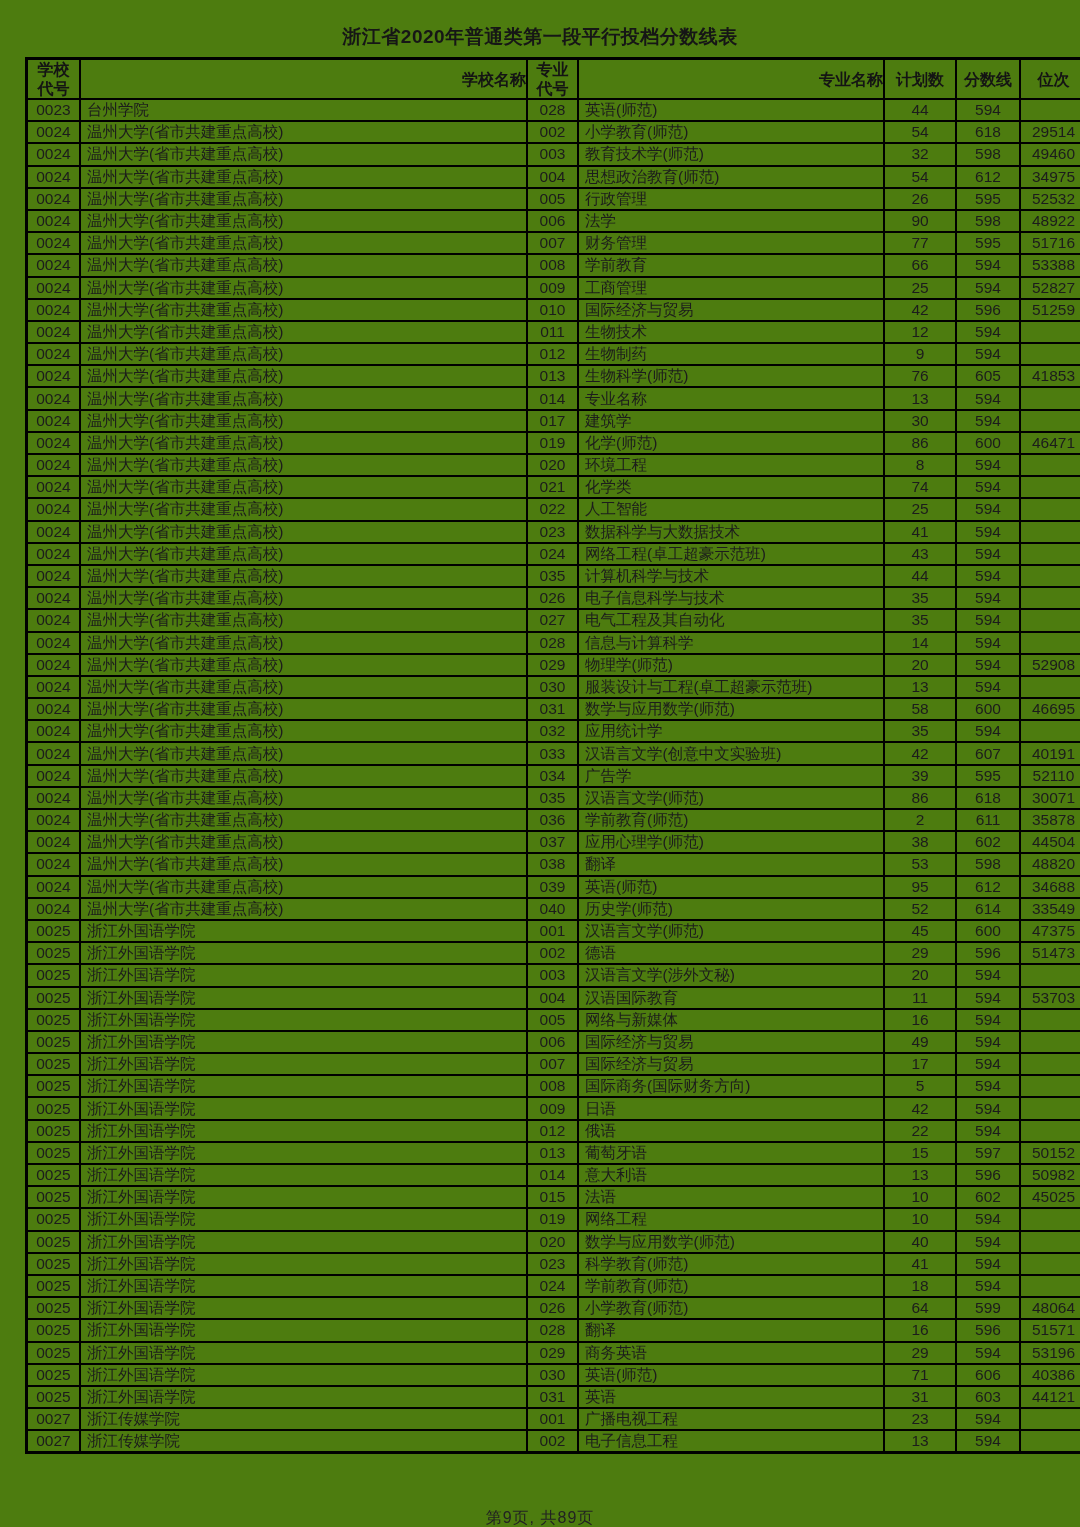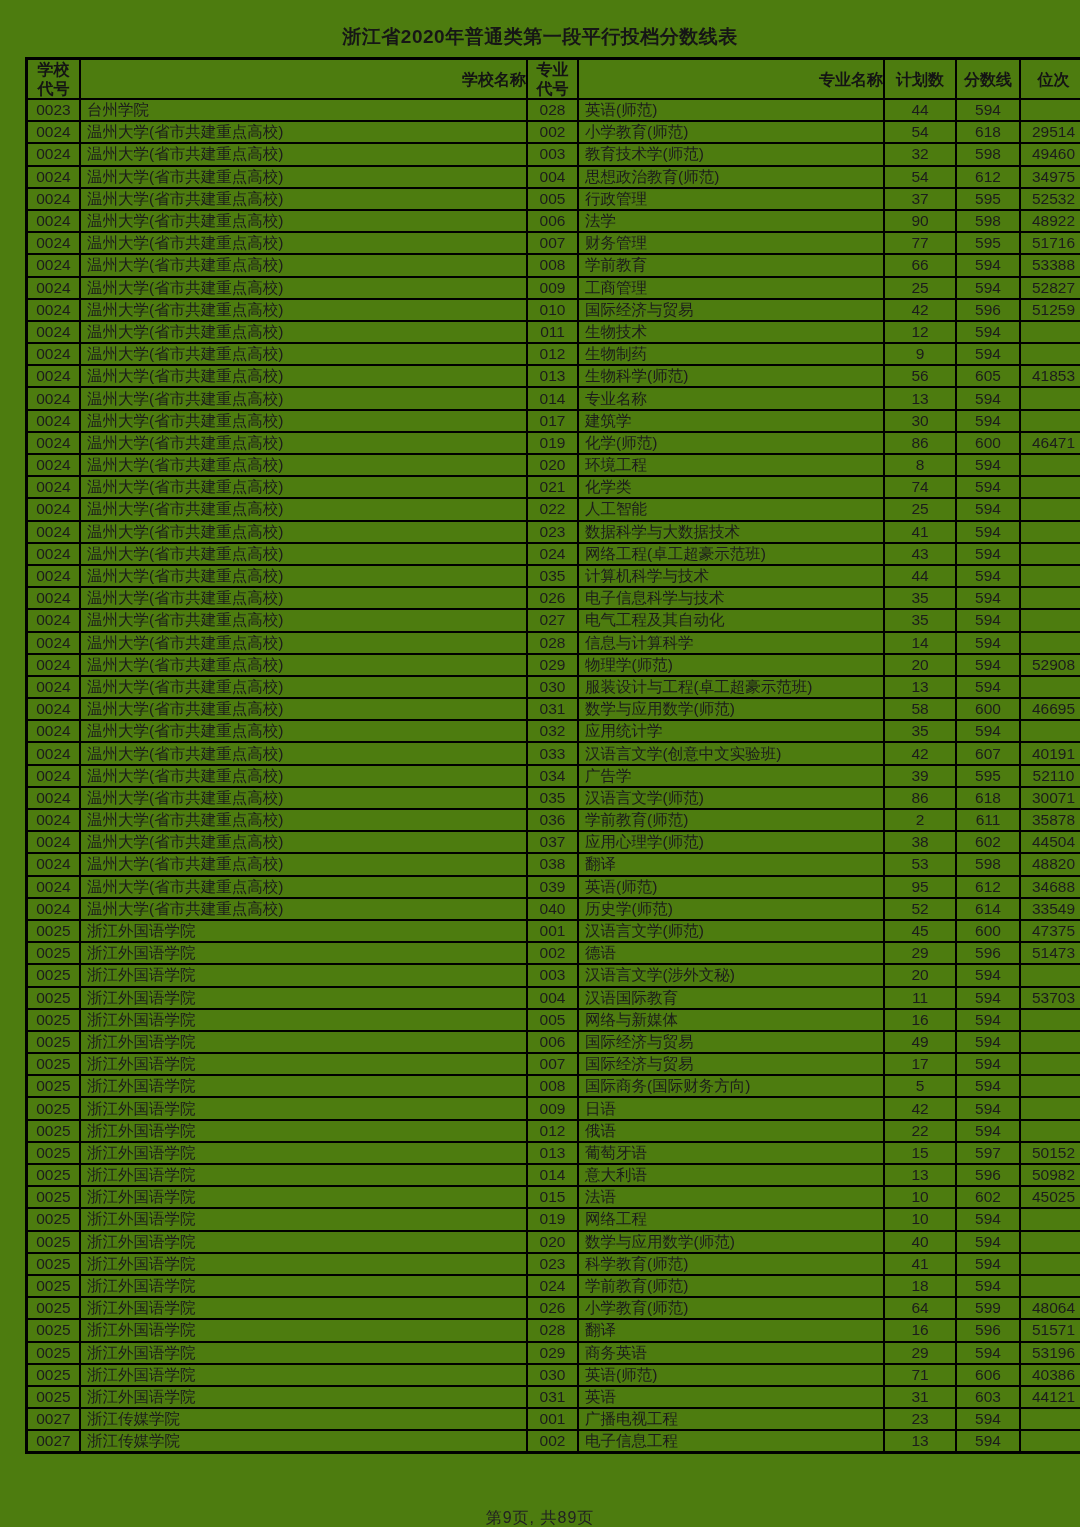--- a/index.html
+++ b/index.html
@@ -143,21 +143,21 @@
           <td class="c3">思想政治教育(师范)</td>
           <td class="c4">54</td>
           <td class="c5">612</td>
           <td class="c6">34975</td>
         </tr>
         <tr>
           <td class="c0">0024</td>
           <td class="c1">温州大学(省市共建重点高校)</td>
           <td class="c2">005</td>
           <td class="c3">行政管理</td>
-          <td class="c4">37</td>
+          <td class="c4">26</td>
           <td class="c5">595</td>
           <td class="c6">52532</td>
         </tr>
         <tr>
           <td class="c0">0024</td>
           <td class="c1">温州大学(省市共建重点高校)</td>
           <td class="c2">006</td>
           <td class="c3">法学</td>
           <td class="c4">90</td>
           <td class="c5">598</td>
@@ -215,21 +215,21 @@
           <td class="c3">生物制药</td>
           <td class="c4">9</td>
           <td class="c5">594</td>
           <td class="c6"></td>
         </tr>
         <tr>
           <td class="c0">0024</td>
           <td class="c1">温州大学(省市共建重点高校)</td>
           <td class="c2">013</td>
           <td class="c3">生物科学(师范)</td>
-          <td class="c4">56</td>
+          <td class="c4">76</td>
           <td class="c5">605</td>
           <td class="c6">41853</td>
         </tr>
         <tr>
           <td class="c0">0024</td>
           <td class="c1">温州大学(省市共建重点高校)</td>
           <td class="c2">014</td>
           <td class="c3">专业名称</td>
           <td class="c4">13</td>
           <td class="c5">594</td>

